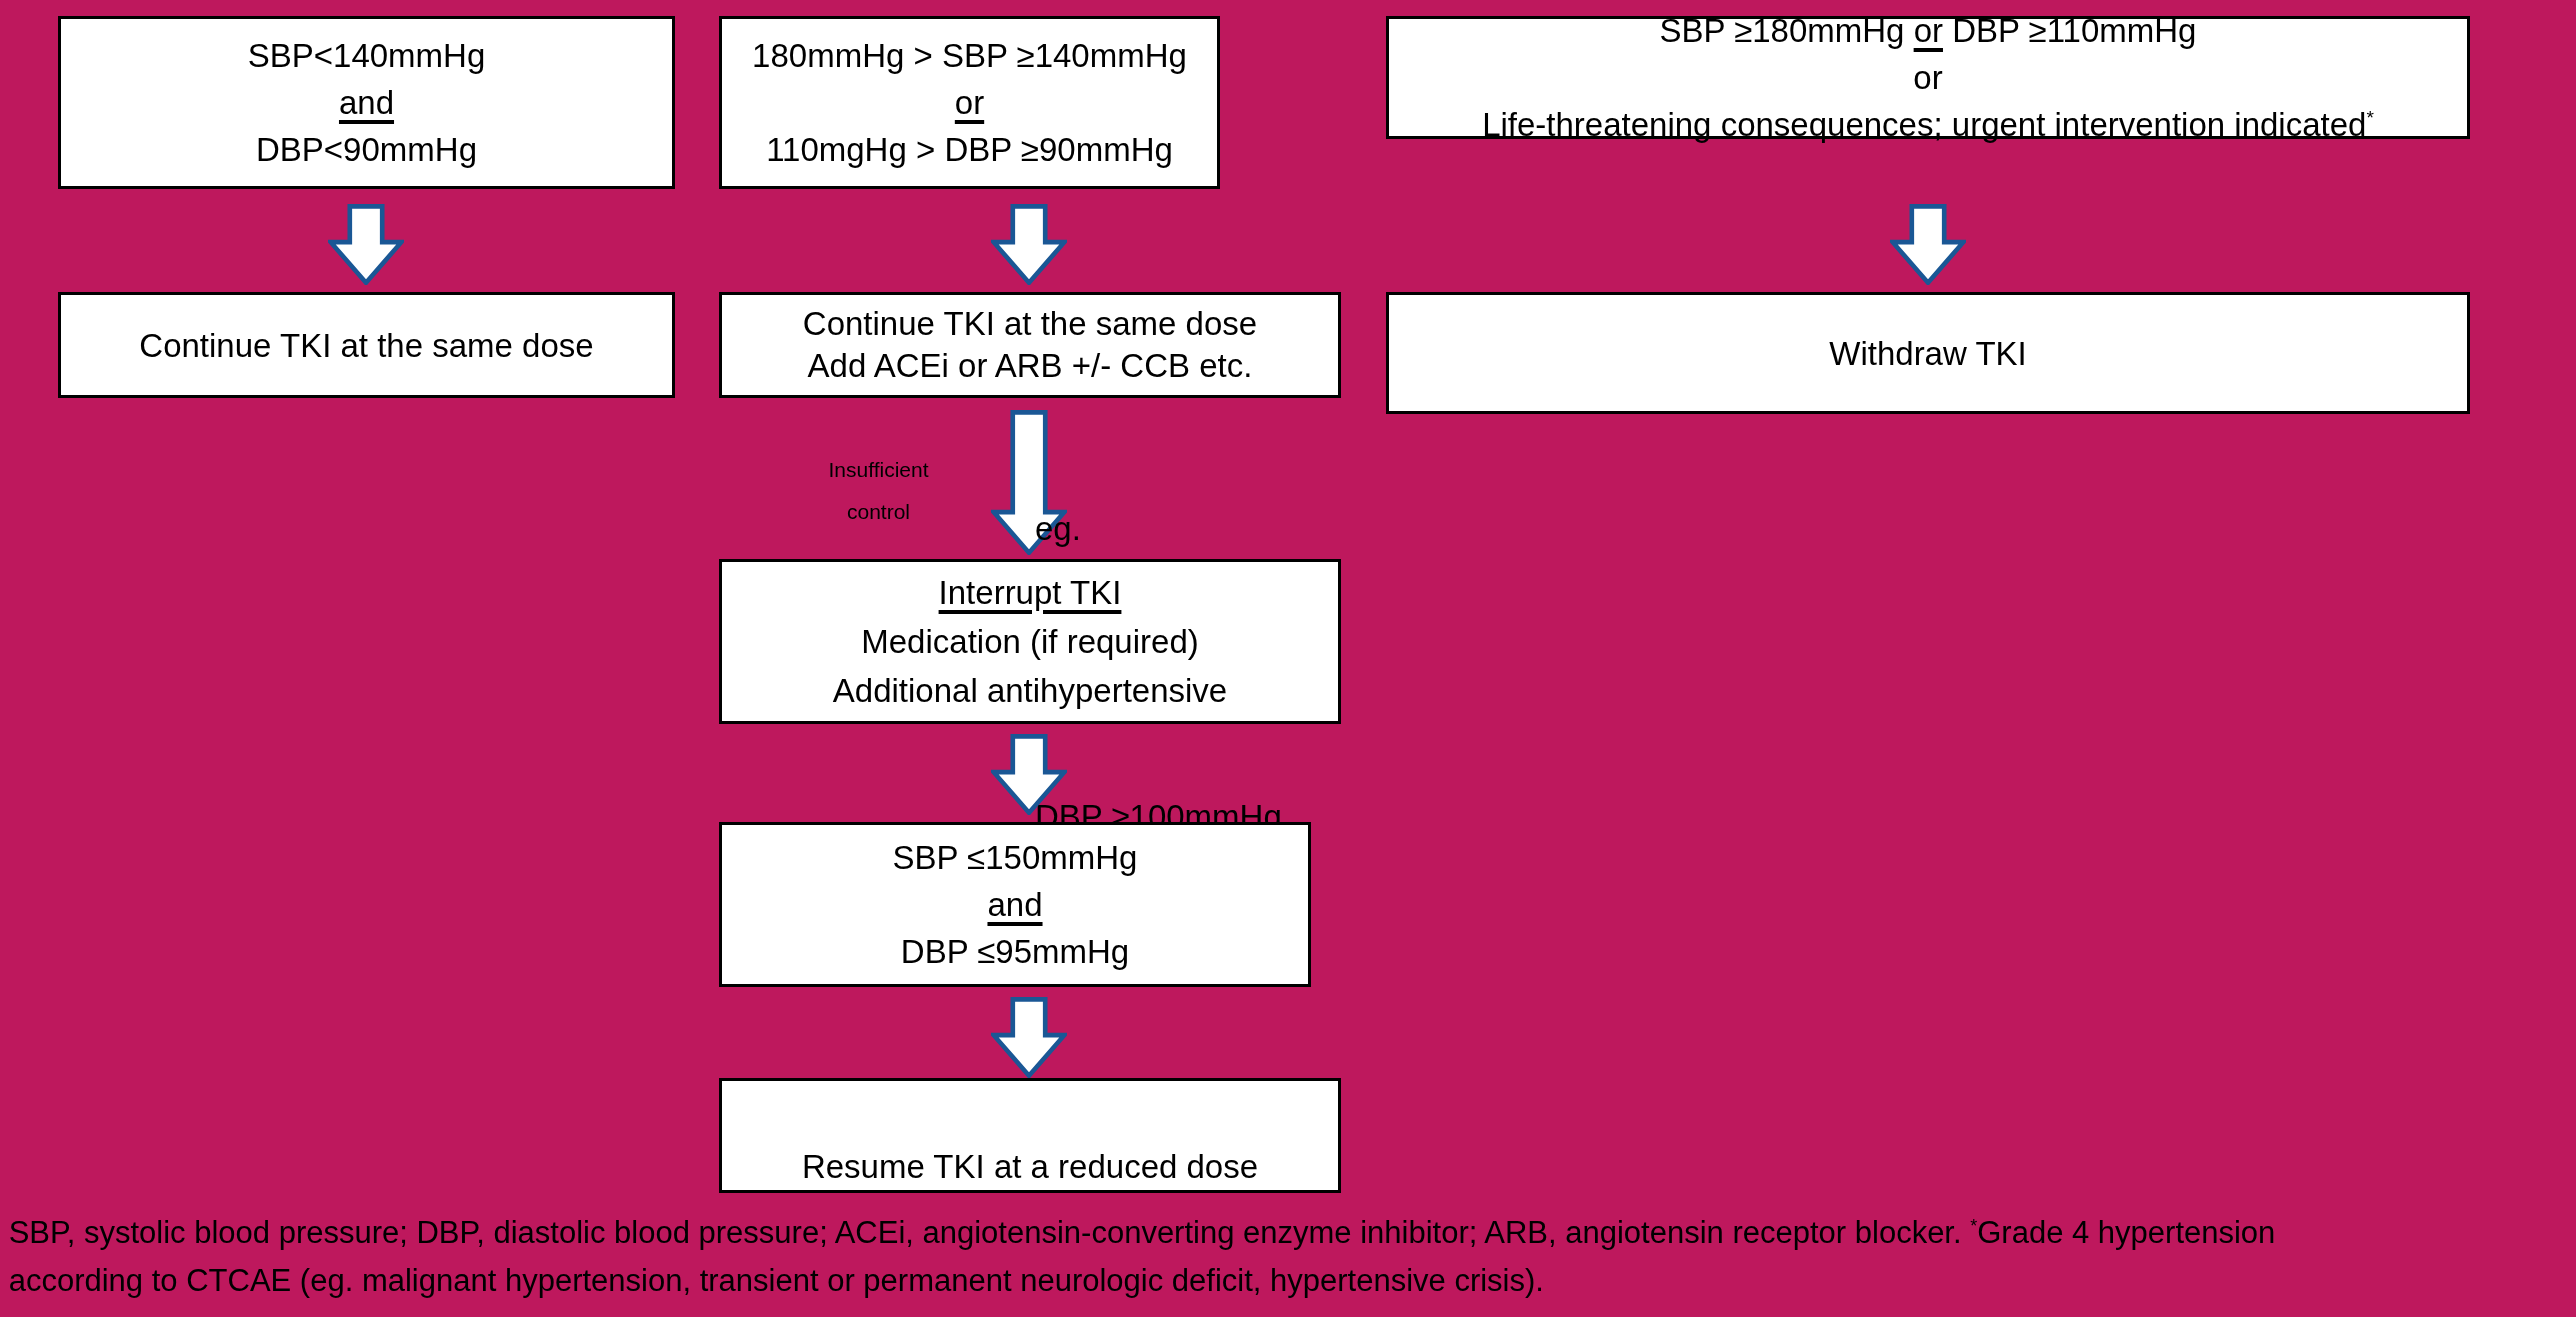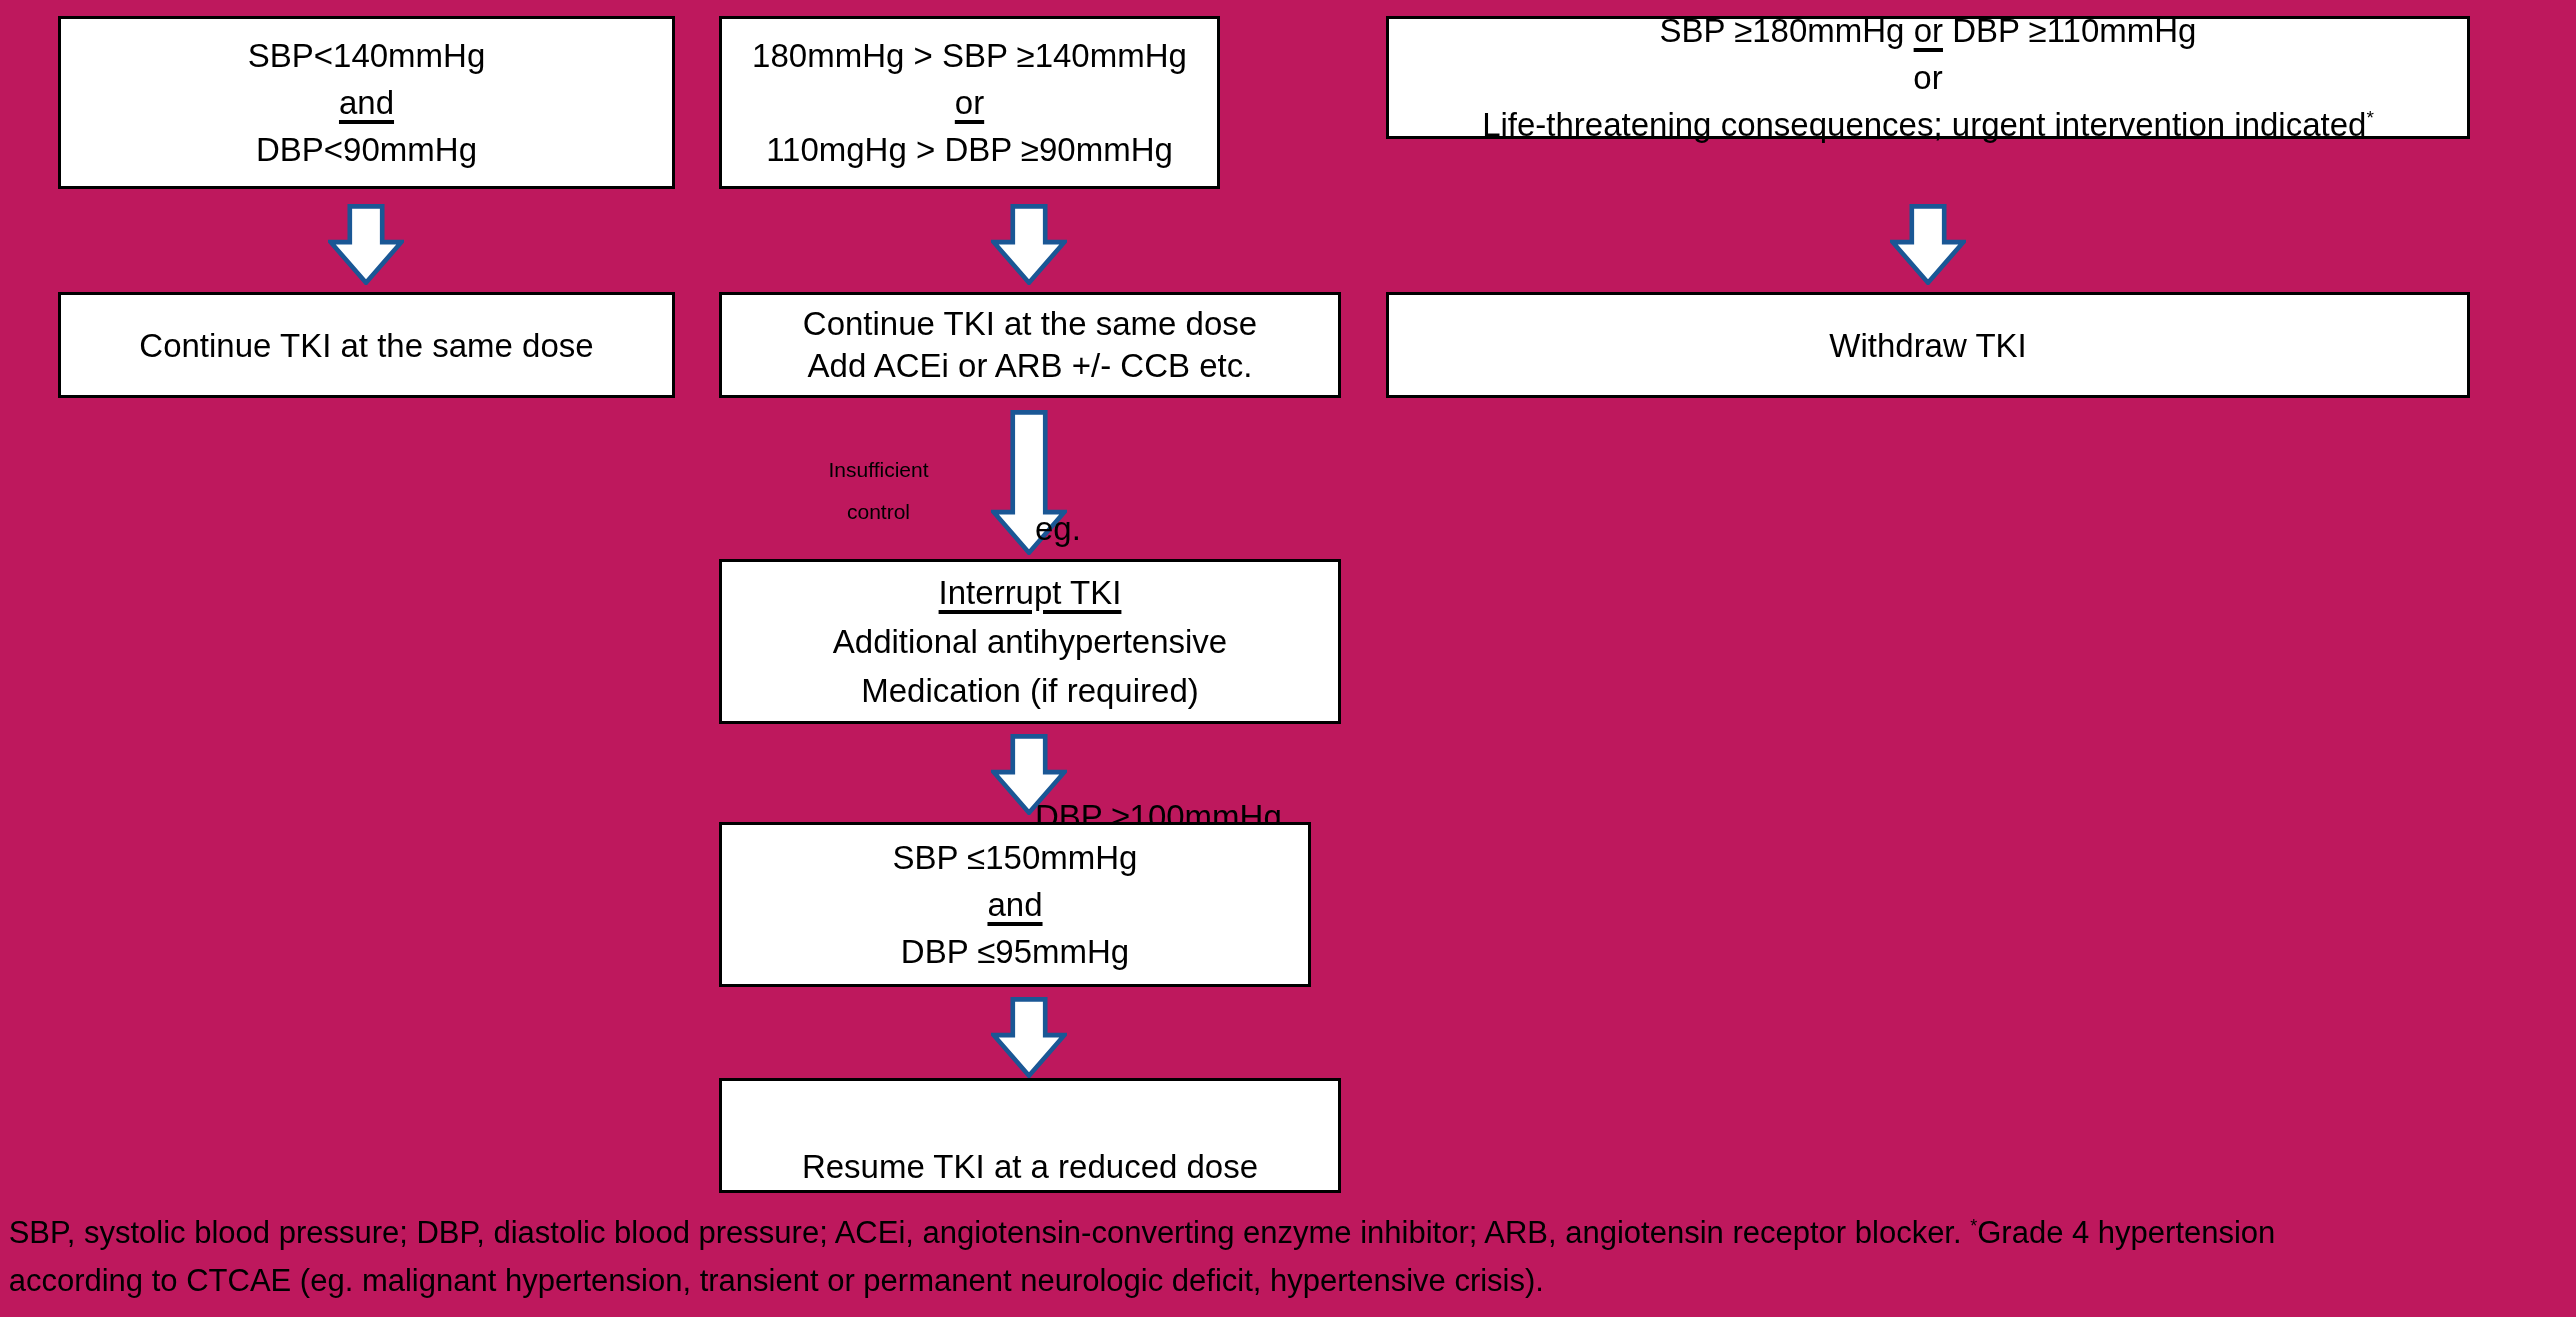--- a/index.html
+++ b/index.html
@@ -39,21 +39,21 @@
     line-height: 0;
     vertical-align: super;
   }
   
   .b-cond-1 { left: 58px;   top: 16.3px; width: 617px; height: 173px; }
   .b-cond-2 { left: 719px; top: 16.3px; width: 501px; height: 173px; }
   .b-cond-3 { left: 1386px; top: 16.3px; width: 1084px; height: 123px; }
   
   .b-act-1 { left: 58px;   top: 292px; width: 617px; height: 106px; }
   .b-act-2 { left: 719px; top: 292px; width: 622px; height: 106px; line-height: 42px; }
-  .b-act-3 { left: 1386px; top: 292px; width: 1084px; height: 106px; }
+  .b-act-3 { left: 1386px; top: 292px; width: 1084px; height: 122px; }
   
   .b-interrupt { left: 719px; top: 559px;  width: 622px; height: 165px; line-height: 49px; }
   .b-recovery  { left: 719px; top: 822px; width: 592px; height: 165px; }
   .b-resume    { left: 719px; top: 1078px; width: 622px; height: 115px; justify-content: flex-end; }
   
   .arrow { position: absolute; }
   .arrow path {
     fill: #FFFFFF;
     stroke: #1A5795;
     stroke-width: 8;
@@ -146,22 +146,22 @@
   </div>
 
   <div class="escalation-criteria">
     <span class="line">eg.</span>
     <span class="line"><span>SBP ≥160mmHg </span><span class="u">or</span></span>
     <span class="line">DBP ≥100mmHg</span>
   </div>
 
   <div class="box b-interrupt">
     <span class="line u">Interrupt TKI</span>
+    <span class="line">Medication (if required)</span>
     <span class="line">Additional antihypertensive</span>
-    <span class="line">Medication (if required)</span>
   </div>
 
   <svg class="arrow a5" viewBox="0 0 130 140">
     <path d="M37 4 H93 V66 H126 L65 136 L4 66 H37 Z"></path>
   </svg>
 
   <div class="box b-recovery">
     <span class="line">SBP ≤150mmHg</span>
     <span class="line u">and</span>
     <span class="line">DBP ≤95mmHg</span>

